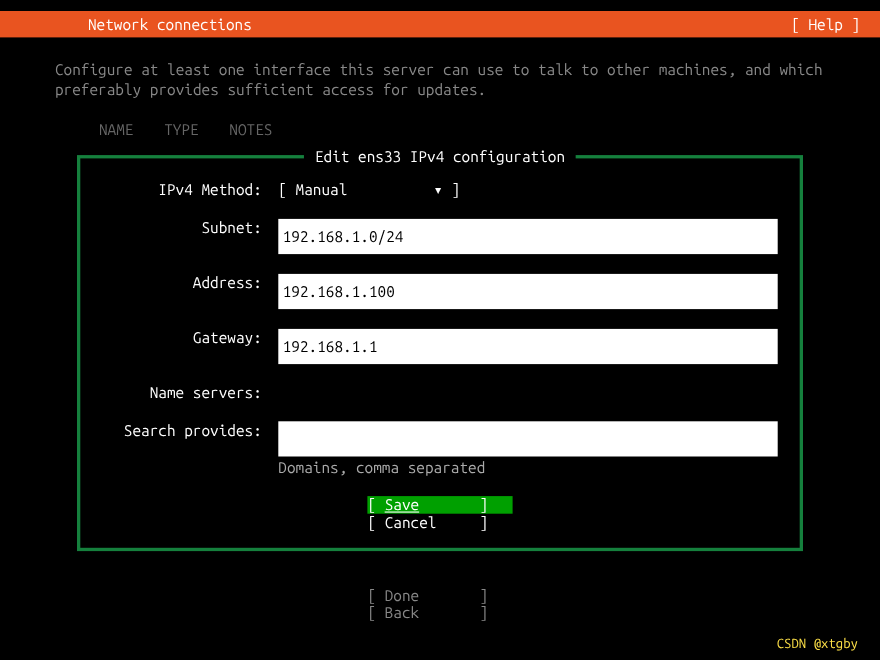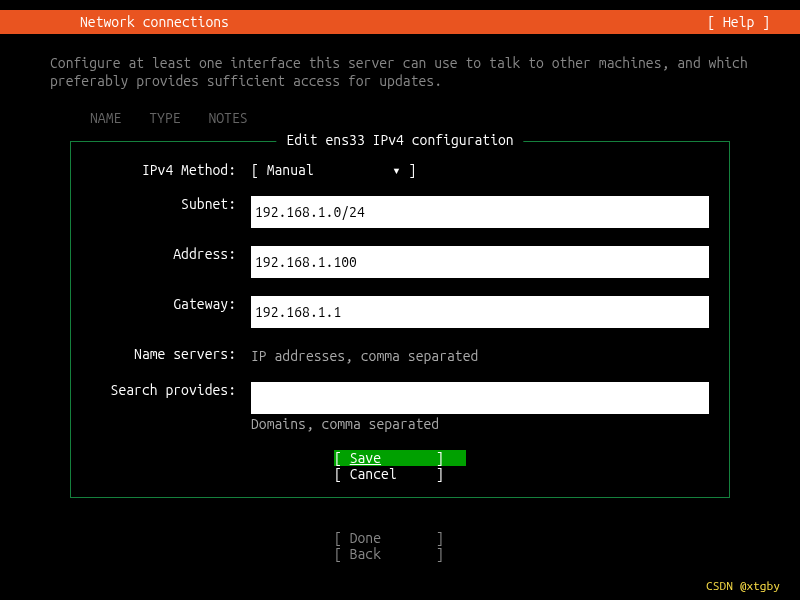--- a/index.html
+++ b/index.html
@@ -13,41 +13,41 @@
       overflow: hidden;
       position: relative;
     }
     .topbar {
       background: #e95420;
       height: 24px;
       margin-top: 10px;
       display: flex;
       justify-content: space-between;
       align-items: center;
-      padding: 0 30px 0 80px;
+      padding: 0 18px 0 80px;
       color: #fff;
     }
     .topbar .title { color: #fff; }
     .topbar .help { color: #fff; }
     .content {
       padding: 20px 50px 0 50px;
     }
     .description {
       color: #888;
       line-height: 1.3;
       margin-bottom: 20px;
     }
     .columns {
       color: #666;
       padding-left: 40px;
       margin-bottom: 15px;
     }
     .columns span { margin-right: 20px; }
     .box {
-      border: 1px solid #15803d;
+      border: 3px solid #15803d;
       margin: 0 20px;
       position: relative;
       padding: 20px 20px 15px 20px;
     }
     .box-title {
       position: absolute;
       top: -10px;
       left: 50%;
       transform: translateX(-50%);
       background: #000;
@@ -167,21 +167,20 @@
     <div class="field-row">
       <div class="field-label">Gateway:</div>
       <div class="input-wrap">
         <input class="text-input" value="192.168.1.1" style="">
       </div>
     </div>
 
     <div class="field-row">
       <div class="field-label">Name servers:</div>
       <div class="input-wrap">
-        <div class="hint">IP addresses, comma separated</div>
       </div>
     </div>
 
     <div class="field-row">
       <div class="field-label">Search provides:</div>
       <div class="input-wrap">
         <input class="text-input" value="" style="">
         <div class="hint">Domains, comma separated</div>
       </div>
     </div>

